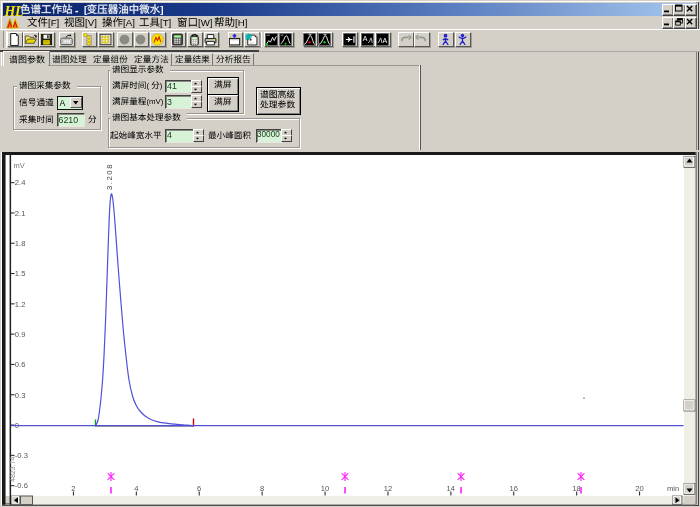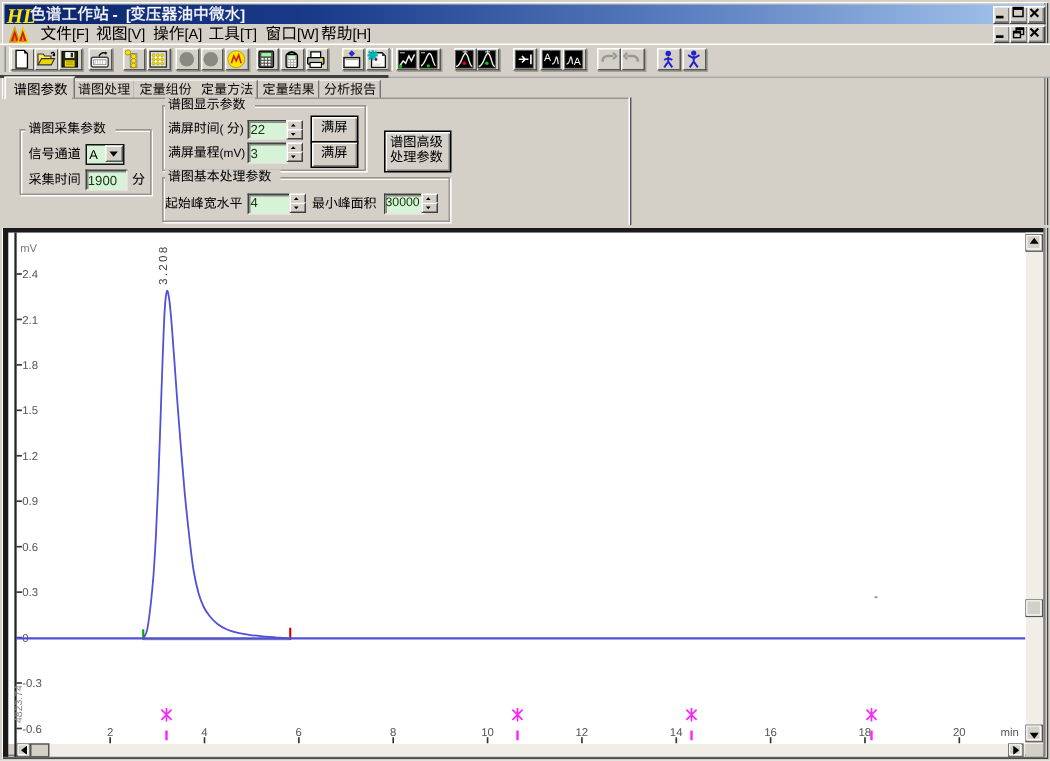--- a/index.html
+++ b/index.html
@@ -446,35 +446,35 @@
 <svg class="ab" style="left:71.5px;top:99.8px" width="8" height="6">
     <path d="M1,1 L6.5,1 L3.75,4.5 Z" fill="#000"></path>
   </svg>
 <svg class="ab " style="left:19px;top:114.8px;" width="37" height="10" viewBox="0 0 37 10" fill="#000" font-family="Liberation Sans, sans-serif">
     <use href="#c91C7" transform="translate(0.0,7.5) scale(0.087,-0.087)"></use>
     <use href="#c96C6" transform="translate(8.7,7.5) scale(0.087,-0.087)"></use>
     <use href="#c65F6" transform="translate(17.4,7.5) scale(0.087,-0.087)"></use>
     <use href="#c95F4" transform="translate(26.1,7.5) scale(0.087,-0.087)"></use>
   </svg>
 <div style="position:absolute;left:56.5px;top:112.5px;width:26px;height:12px;background:#d6f3d8;border:1px solid;border-color:#404040 #e8e8e0 #e8e8e0 #404040;box-shadow:inset 1px 1px 0 #8a8a84"></div>
-<div class="ab" style="left:58.5px;top:115px;font-size:8.8px;color:#143814">1900</div>
+<div class="ab" style="left:58.5px;top:115px;font-size:8.8px;color:#143814">6210</div>
 <svg class="ab " style="left:88px;top:114.8px;" width="11" height="10" viewBox="0 0 11 10" fill="#000" font-family="Liberation Sans, sans-serif">
     <use href="#c5206" transform="translate(0.0,7.5) scale(0.087,-0.087)"></use>
   </svg>
 <svg class="ab " style="left:112px;top:81.3px;" width="53" height="10" viewBox="0 0 53 10" fill="#000" font-family="Liberation Sans, sans-serif">
     <use href="#c6EE1" transform="translate(0.0,7.4) scale(0.086,-0.086)"></use>
     <use href="#c5C4F" transform="translate(8.6,7.4) scale(0.086,-0.086)"></use>
     <use href="#c65F6" transform="translate(17.2,7.4) scale(0.086,-0.086)"></use>
     <use href="#c95F4" transform="translate(25.8,7.4) scale(0.086,-0.086)"></use>
     <text x="34.4" y="7.4" font-size="7.9" fill="#000" stroke="none"> (</text>
     <use href="#c5206" transform="translate(39.2,7.4) scale(0.086,-0.086)"></use>
     <text x="47.8" y="7.4" font-size="7.9" fill="#000" stroke="none">)</text>
   </svg>
 <div style="position:absolute;left:165px;top:79.5px;width:25px;height:11.5px;background:#d6f3d8;border:1px solid;border-color:#404040 #e8e8e0 #e8e8e0 #404040;box-shadow:inset 1px 1px 0 #8a8a84"></div>
-<div class="ab" style="left:167px;top:81.0px;font-size:8.8px;color:#143814">22</div>
+<div class="ab" style="left:167px;top:81.0px;font-size:8.8px;color:#143814">41</div>
 <div style="position:absolute;left:190.5px;top:79.5px;width:9px;height:5.0px;background:#d4d0c8;border:1px solid;border-color:#fff #404040 #404040 #fff"></div>
 <div style="position:absolute;left:190.5px;top:85.5px;width:9px;height:5.0px;background:#d4d0c8;border:1px solid;border-color:#fff #404040 #404040 #fff"></div>
 <svg class="ab" style="left:190.5px;top:79.5px" width="11" height="14">
     <path d="M2.9,4.3 l1.6,-1.8 l1.6,1.8 z" fill="#000"></path>
     <path d="M2.9,8.7 l1.6,1.8 l1.6,-1.8 z" fill="#000"></path>
   </svg>
 <div style="position:absolute;left:206.5px;top:77px;width:30.5px;height:16.5px;background:#d4d0c8;border:1.2px solid #000;box-shadow:inset 1px 1px 0 #fff, inset -1px -1px 0 #808080"></div>
 <svg class="ab " style="left:213.95px;top:80.35px;" width="20" height="10" viewBox="0 0 20 10" fill="#000" font-family="Liberation Sans, sans-serif">
     <use href="#c6EE1" transform="translate(0.0,7.6) scale(0.088,-0.088)"></use>
     <use href="#c5C4F" transform="translate(8.8,7.6) scale(0.088,-0.088)"></use>

